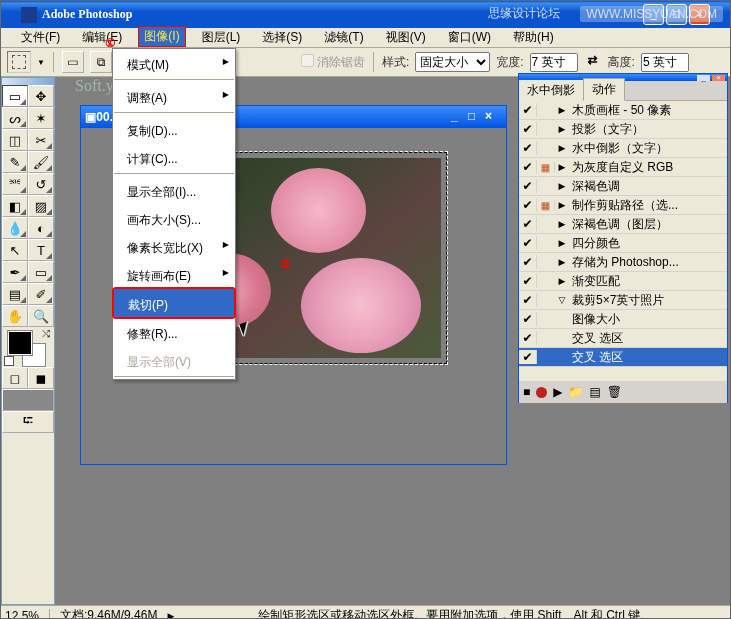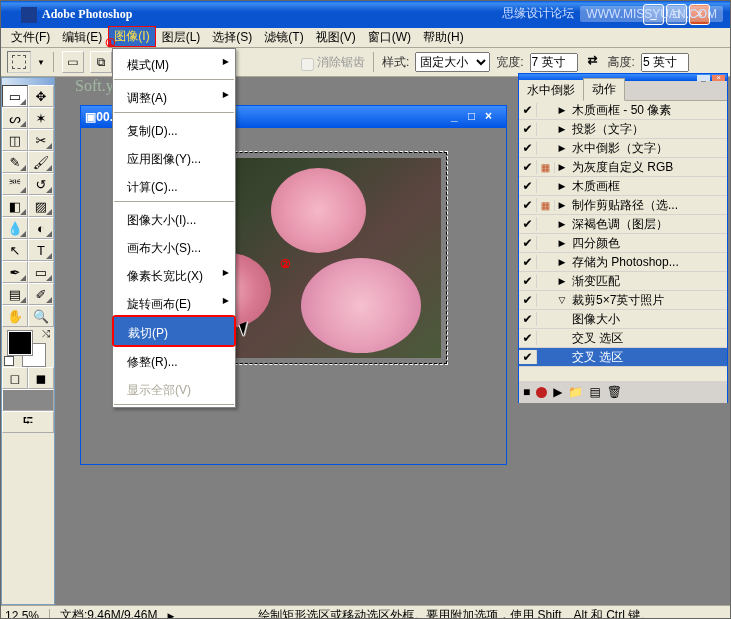--- a/index.html
+++ b/index.html
@@ -3,32 +3,32 @@
 <meta charset="utf-8">
 <style>
 * { margin: 0; padding: 0; box-sizing: border-box; font-family: "SimSun", Arial, sans-serif; font-size: 12px; }
 body { width: 731px; height: 619px; background: #ece9d8; overflow: hidden; border: 1px solid #666; }
 .titlebar { height: 27px; background: linear-gradient(#0058e0, #3b8cf0 8%, #0a54d0 40%, #0a54d0); color: #fff; display: flex; align-items: center; padding: 0 20px; }
 .titlebar .icon { width: 16px; height: 16px; background: #1a3c8c; margin-right: 5px; }
 .titlebar .title { flex: 1; font-family: Tahoma; font-weight: bold; }
 .titlebar .wbtns { display: flex; gap: 2px; }
 .titlebar .wbtn { width: 21px; height: 21px; background: linear-gradient(#6fa1e8, #3e73d0); border: 1px solid #fff; border-radius: 3px; color: #fff; display: flex; align-items: center; justify-content: center; font-family: Tahoma; font-weight: bold; cursor: pointer; }
 .titlebar .wbtn.close { background: linear-gradient(#f09070, #d04820); }
-.watermark { position: absolute; right: 8px; top: 5px; color: #d0e0ff; font-size: 11px; display: flex; align-items: center; gap: 6px; }
+.watermark { position: absolute; right: 8px; top: 5px; color: #d0e0ff; font-size: 11px; display: flex; align-items: center; gap: 20px; }
 .watermark .wm2 { background: rgba(255,255,255,0.3); padding: 1px 6px; border-radius: 2px; }
 .menubar { height: 20px; background: #ece9d8; display: flex; align-items: center; padding: 0 4px; border-bottom: 1px solid #aca899; }
-.menubar .mi { padding: 2px 6px; cursor: pointer; }
+.menubar .mi { padding: 2px 6px; cursor: pointer; margin-left: 10px; }
 .menubar .mi.open { background: #316ac5; color: #fde047; border: 1px solid red; margin-top: -2px; position: relative; z-index: 60; padding: 1px 5px; }
 .menubar .num1 { position: absolute; left: 105px; top: 36px; color: red; font-weight: bold; z-index: 70; }
 .optbar { height: 29px; background: #ece9d8; display: flex; align-items: center; padding: 0 6px; border-bottom: 1px solid #aca899; gap: 6px; }
 .optbar .square { width: 24px; height: 22px; border: 1px inset #ccc; display: flex; align-items: center; justify-content: center; }
 .optbar .dashedsq { width: 14px; height: 14px; border: 1px dashed #555; }
 .optbar .ib { width: 22px; height: 22px; border: 1px outset #fff; background: #ece9d8; display: flex; align-items: center; justify-content: center; }
 .optbar .sep { width: 1px; height: 20px; background: #aca899; margin: 0 2px; }
-.optbar .check { display: flex; align-items: flex-end; gap: 3px; color: #999; }
+.optbar .check { display: flex; align-items: flex-start; gap: 3px; color: #999; }
 .optbar label { color: #333; }
 .optbar select { height: 20px; width: 75px; }
 .optbar input.txt { width: 48px; height: 19px; }
 .optbar .arrows { width: 18px; height: 18px; font-weight: bold; text-align: center; }
 .workarea { position: relative; height: 528px; display: flex; background: #808080; }
 .toolbox { width: 54px; background: #ece9d8; border: 1px solid #7b9ebd; display: flex; flex-direction: column; }
 .tbhead { height: 7px; background: linear-gradient(to right, #d6e5f5, #7fa6d9); }
 .tbtns { display: grid; grid-template-columns: 1fr 1fr; }
 .tbtn { width: 26px; height: 22px; border: 1px outset #fff; background: #ece9d8; display: flex; align-items: center; justify-content: center; font-size: 13px; position: relative; }
 .tbtn .tri { position: absolute; right: 1px; bottom: 1px; border: 3px solid transparent; border-bottom-color: #666; border-right-color: #666; }
@@ -233,21 +233,21 @@
           <div class="row">
             <span class="c1">✔</span>
             <span class="c2" style="color:#c05020">▦</span>
             <span class="c3" style="padding-left:0px">▶</span>
             <span class="c4">为灰度自定义 RGB</span>
           </div>
           <div class="row">
             <span class="c1">✔</span>
             <span class="c2" style="color:#333"></span>
             <span class="c3" style="padding-left:0px">▶</span>
-            <span class="c4">木质画框</span>
+            <span class="c4">深褐色调</span>
           </div>
           <div class="row">
             <span class="c1">✔</span>
             <span class="c2" style="color:#c05020">▦</span>
             <span class="c3" style="padding-left:0px">▶</span>
             <span class="c4">制作剪贴路径（选...</span>
           </div>
           <div class="row">
             <span class="c1">✔</span>
             <span class="c2" style="color:#333"></span>
@@ -308,24 +308,23 @@
     </div>
   </div>
 </div>
 
 <div class="ddmenu">
   <div class="dmi sub">模式(M)</div>
   <hr>
   <div class="dmi sub">调整(A)</div>
   <hr>
   <div class="dmi">复制(D)...</div>
-  <div class="dmi">应用图像(Y)...</div>
   <div class="dmi">计算(C)...</div>
   <hr>
-  <div class="dmi">图像大小(I)...</div>
+  <div class="dmi">显示全部(I)...</div>
   <div class="dmi">画布大小(S)...</div>
   <div class="dmi sub">像素长宽比(X)</div>
   <div class="dmi sub">旋转画布(E)</div>
   <div class="redbox">
     <div class="dmi hl">裁切(P)</div>
   </div>
   <div class="dmi">修整(R)...</div>
   <div class="dmi disabled">显示全部(V)</div>
   <hr>
 </div>

